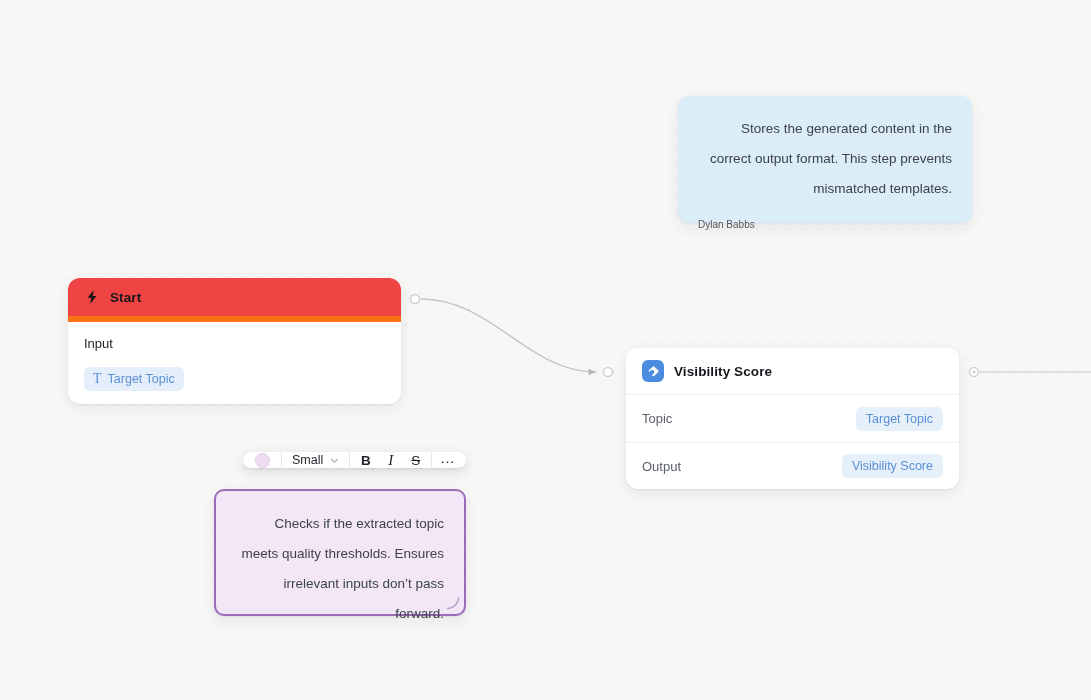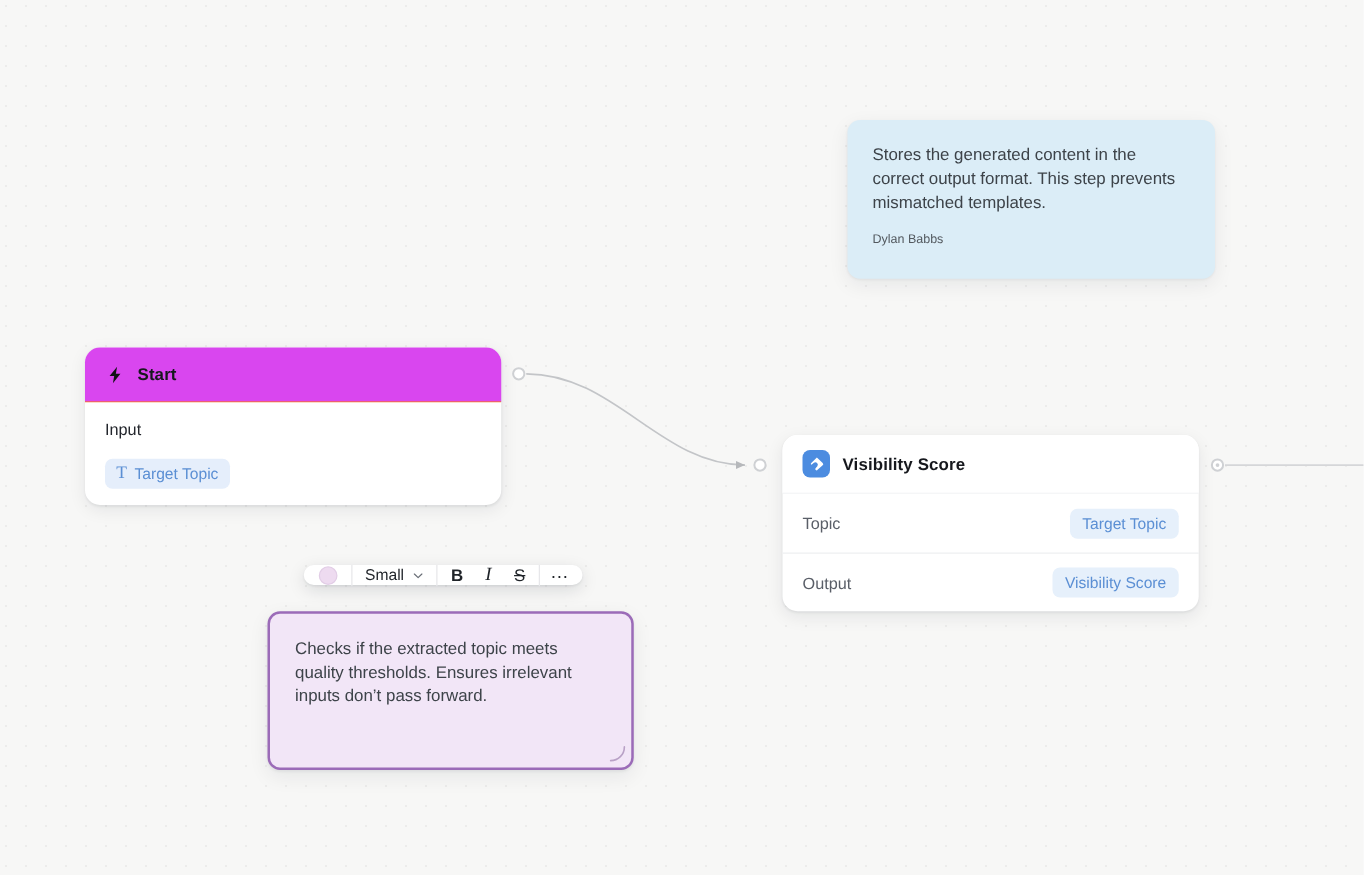--- a/index.html
+++ b/index.html
@@ -49,22 +49,22 @@
   }
   .node-header {
     display: flex;
     align-items: center;
     gap: 10px;
     height: 44px;
     padding: 0 16px;
     border-radius: 12px 12px 0 0;
   }
   #node-start .node-header {
-    background: #d946ef;
-    border-bottom: 1px solid #f97316;
+    background: #ef4444;
+    border-bottom: 6px solid #f97316;
     text-align: center;
   }
   .node-title {
     font-size: 13.5px;
     font-weight: 600;
     color: #16181d;
     letter-spacing: .1px;
   }
   .bolt-icon { display: block; }
 
@@ -141,44 +141,45 @@
   }
 
   
   .note {
     position: absolute;
     border-radius: 10px;
     padding: 18px 20px 16px 20px;
   }
   .note-text {
     font-size: 13.5px;
-    line-height: 19px;
+    line-height: 30px;
     color: #3d4349;
     white-space: pre-line;
+    text-align: right;
   }
   .note-author {
     margin-top: 15px;
     font-size: 10px;
     color: #53595f;
   }
 
   #note-blue {
     left: 678px;
     top: 96px;
     width: 294px;
     height: 127px;
     background: #dbedf7;
     box-shadow: 0 1px 2px rgba(16,24,40,0.05),
                 0 5px 16px rgba(16,24,40,0.07);
   }
 
   #note-purple {
     left: 214px;
     top: 489px;
-    width: 293px;
+    width: 252px;
     height: 127px;
     background: #f2e6f7;
     border: 2px solid #9b6bb8;
     box-shadow: 0 1px 2px rgba(16,24,40,0.05),
                 0 5px 16px rgba(16,24,40,0.07);
   }
   #note-purple .note-text { color: #3d4349; }
 
   .resize-handle {
     position: absolute;

